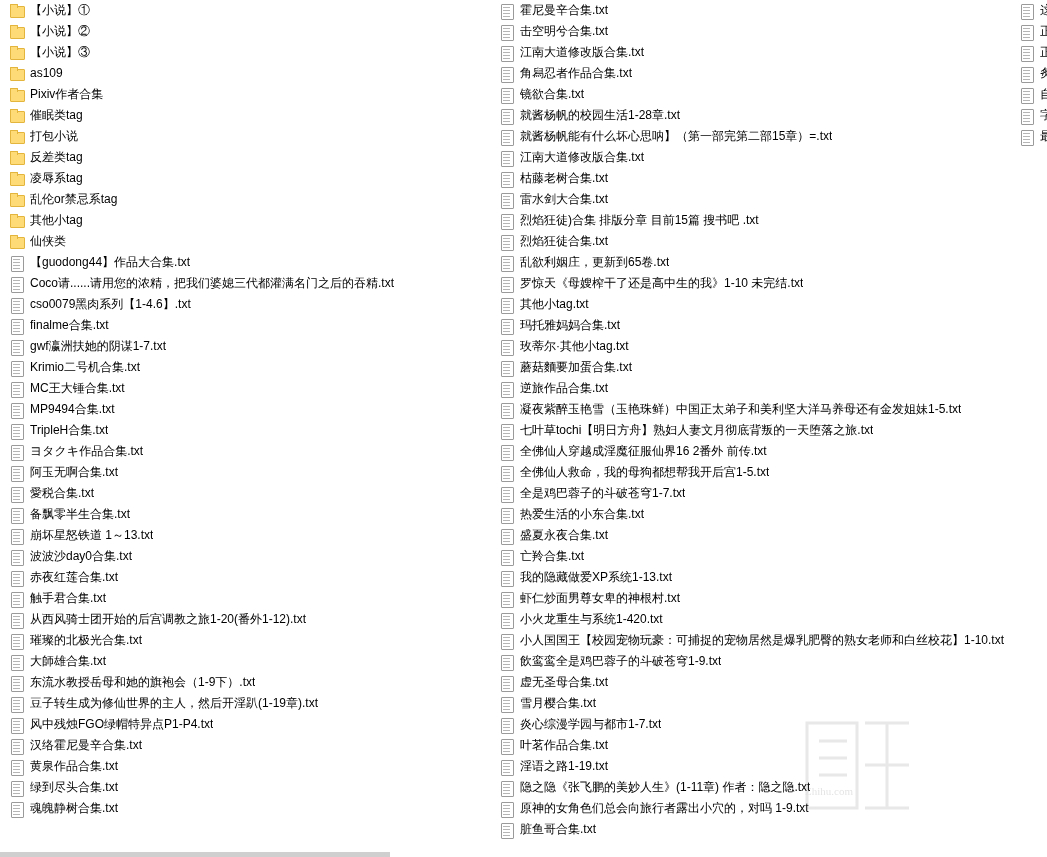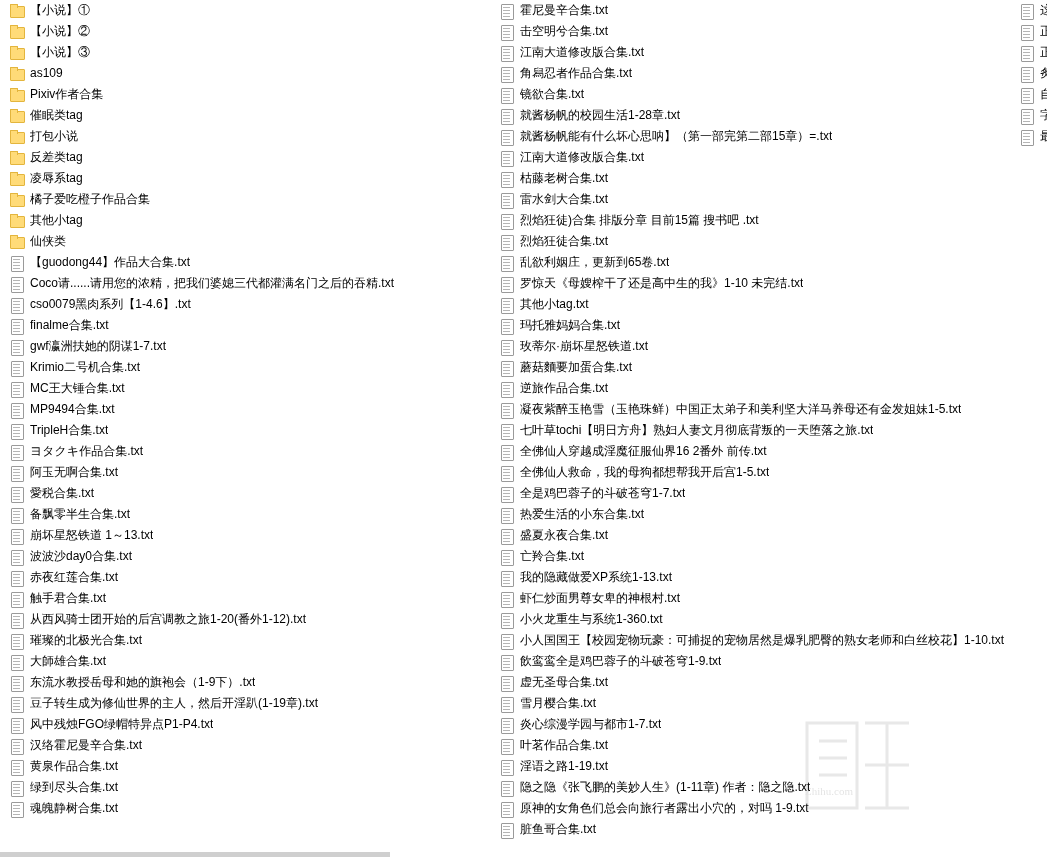--- a/index.html
+++ b/index.html
@@ -160,21 +160,21 @@
       <div class="row">
         <span class="icon folder"></span>
         <span class="label">反差类tag</span>
       </div>
       <div class="row">
         <span class="icon folder"></span>
         <span class="label">凌辱系tag</span>
       </div>
       <div class="row">
         <span class="icon folder"></span>
-        <span class="label">橘子爱吃橙子作品合集</span>
+        <span class="label">乱伦or禁忌系tag</span>
       </div>
       <div class="row">
         <span class="icon folder"></span>
         <span class="label">其他小tag</span>
       </div>
       <div class="row">
         <span class="icon folder"></span>
         <span class="label">仙侠类</span>
       </div>
       <div class="row">
@@ -346,21 +346,21 @@
       <div class="row">
         <span class="icon txt"></span>
         <span class="label">其他小tag.txt</span>
       </div>
       <div class="row">
         <span class="icon txt"></span>
         <span class="label">玛托雅妈妈合集.txt</span>
       </div>
       <div class="row">
         <span class="icon txt"></span>
-        <span class="label">玫蒂尔·崩坏星怒铁道.txt</span>
+        <span class="label">玫蒂尔·其他小tag.txt</span>
       </div>
       <div class="row">
         <span class="icon txt"></span>
         <span class="label">蘑菇麵要加蛋合集.txt</span>
       </div>
       <div class="row">
         <span class="icon txt"></span>
         <span class="label">逆旅作品合集.txt</span>
       </div>
       <div class="row">
@@ -398,21 +398,21 @@
       <div class="row">
         <span class="icon txt"></span>
         <span class="label">我的隐藏做爱XP系统1-13.txt</span>
       </div>
       <div class="row">
         <span class="icon txt"></span>
         <span class="label">虾仁炒面男尊女卑的神根村.txt</span>
       </div>
       <div class="row">
         <span class="icon txt"></span>
-        <span class="label">小火龙重生与系统1-360.txt</span>
+        <span class="label">小火龙重生与系统1-420.txt</span>
       </div>
       <div class="row">
         <span class="icon txt"></span>
         <span class="label">小人国国王【校园宠物玩豪：可捕捉的宠物居然是爆乳肥臀的熟女老师和白丝校花】1-10.txt</span>
       </div>
       <div class="row">
         <span class="icon txt"></span>
         <span class="label">飲鸾鸾全是鸡巴蓉子的斗破苍穹1-9.txt</span>
       </div>
       <div class="row">

